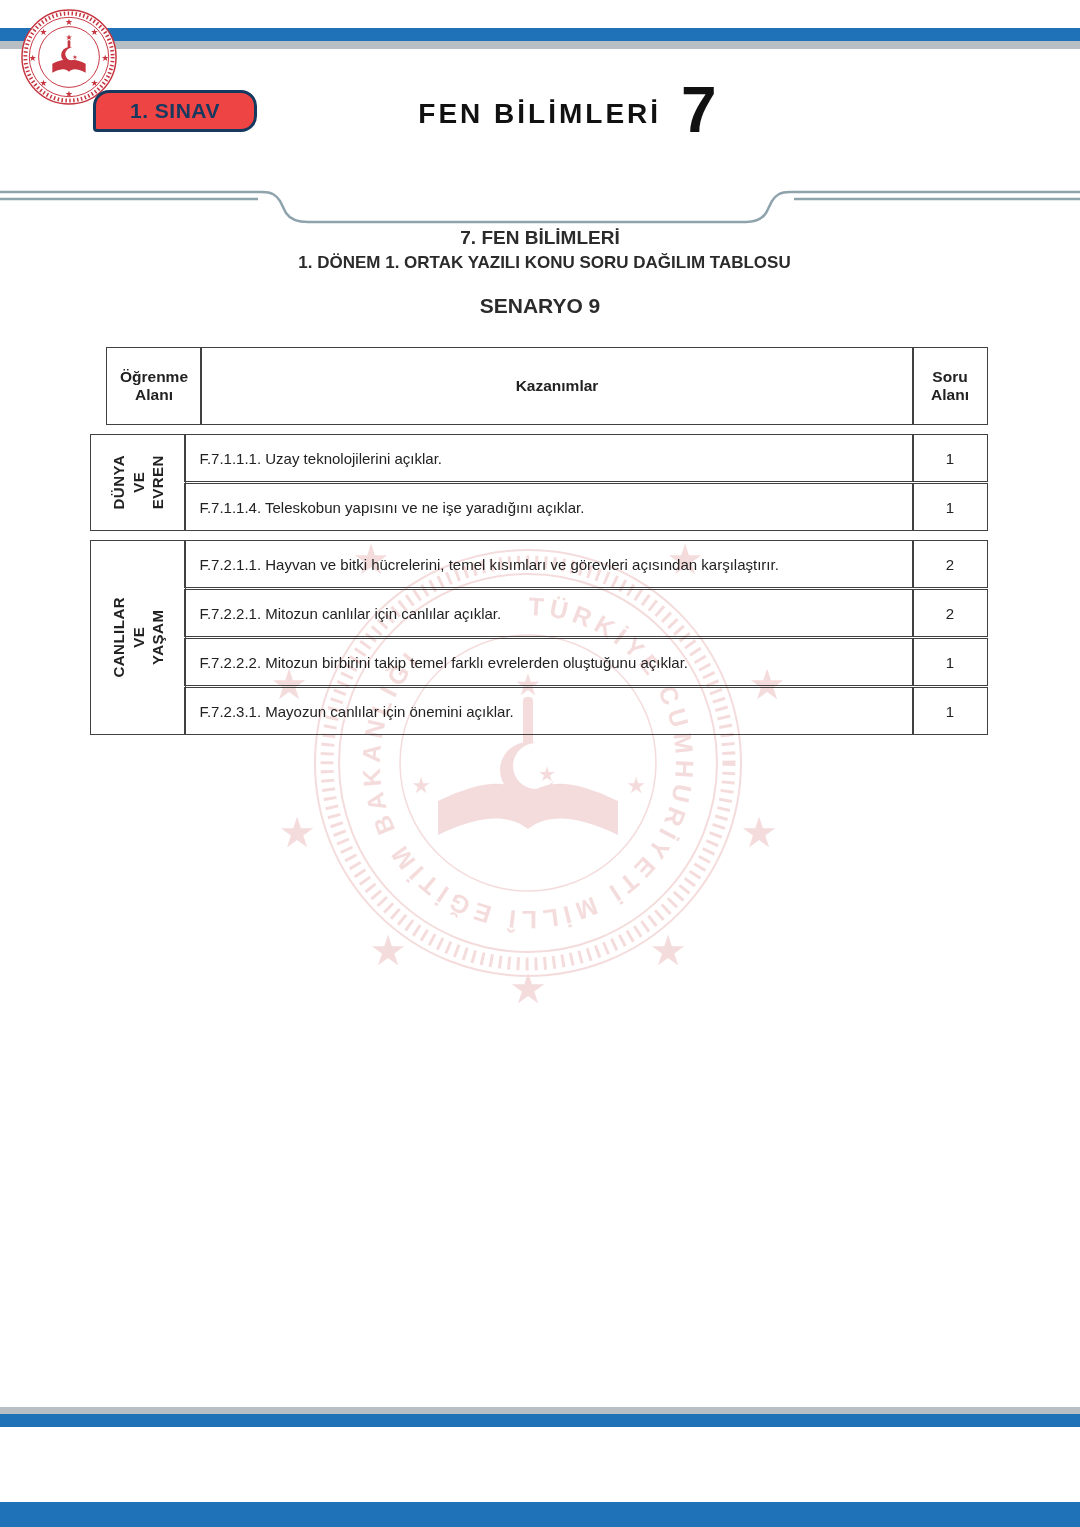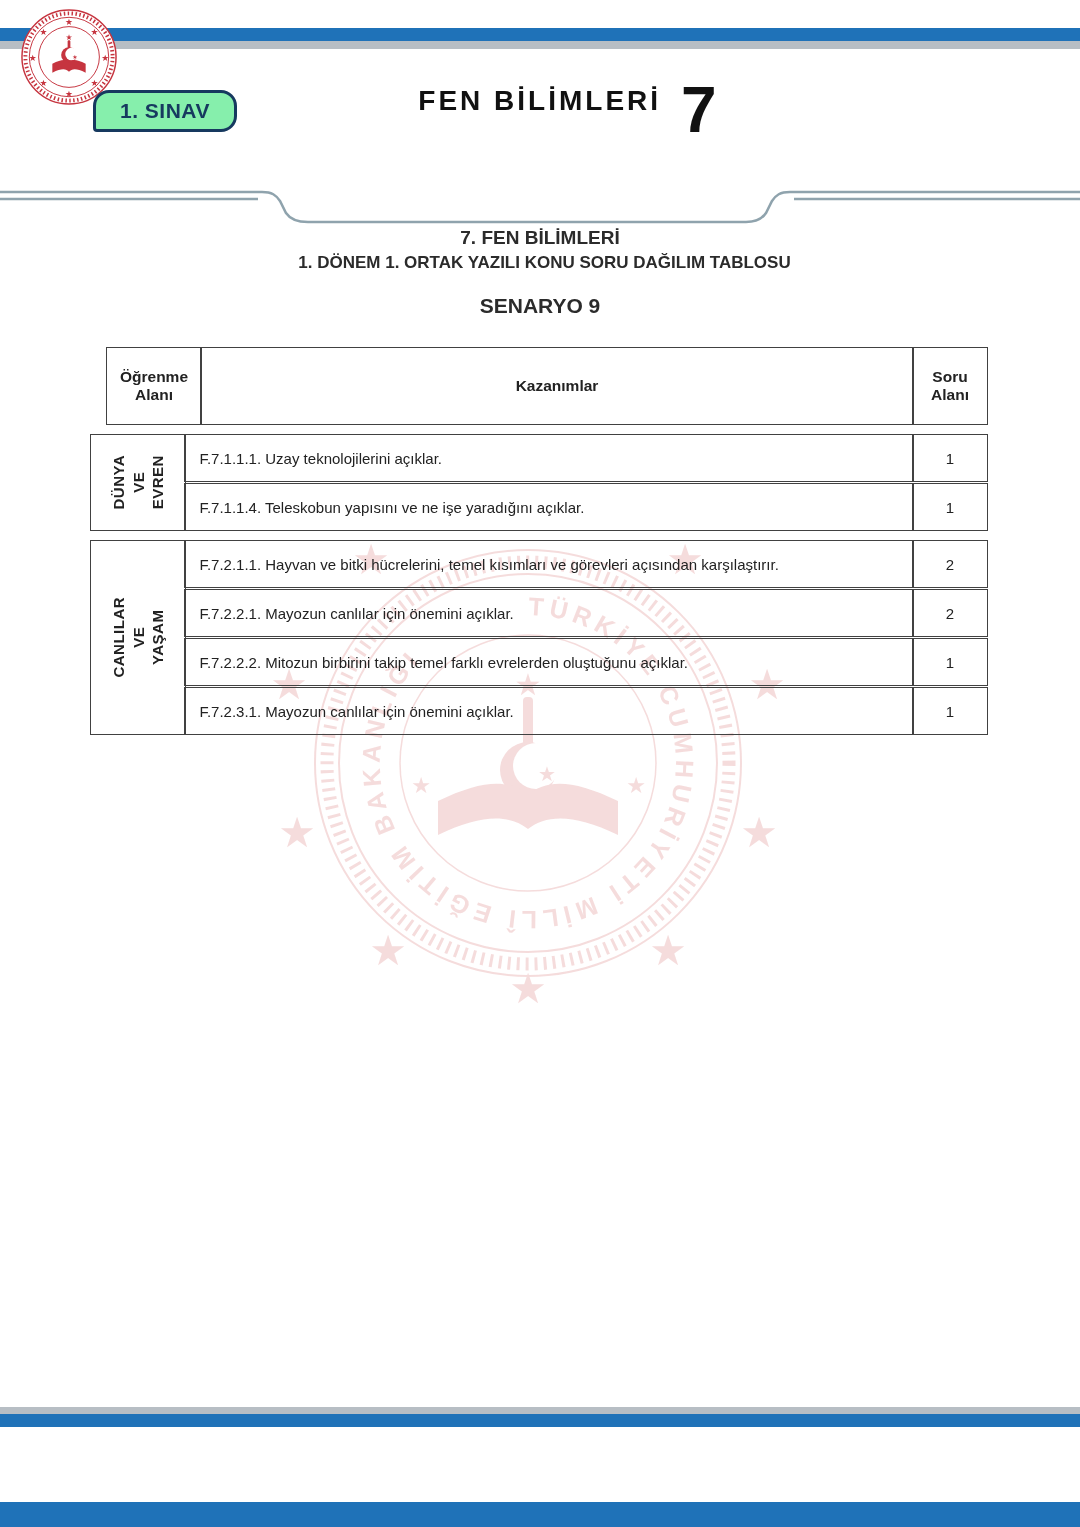--- a/index.html
+++ b/index.html
@@ -15,33 +15,33 @@
   .stripe{ position:absolute; left:0; width:100%; }
   .stripe.top-blue{ top:28px; height:13px; background:var(--blue); }
   .stripe.top-gray{ top:41px; height:8px; background:var(--gray); }
   .stripe.bot-gray{ top:1407px; height:7px; background:var(--gray); }
   .stripe.bot-blue{ top:1414px; height:13px; background:var(--blue); }
   .footer-band{ position:absolute; left:0; top:1502px; width:100%; height:25px; background:var(--blue); }
 
   .logo{ position:absolute; top:8px; left:20px; width:98px; height:98px; }
 
   .badge{
-    position:absolute; top:90px; left:93px; width:144px; height:42px;
+    position:absolute; top:90px; left:93px; width:164px; height:42px;
     border:3px solid var(--navy); border-radius:16px 16px 16px 4px;
     display:flex; align-items:center; justify-content:center;
     font-size:21px; font-weight:bold; color:var(--navy); letter-spacing:.5px;
-    background:#86efac;
+    background:#ef4444;
   }
 
   .title-row{
     position:absolute; top:78px; left:0; width:100%;
     display:flex; justify-content:center; align-items:flex-start; gap:20px;
     padding-left:55px;
   }
-  .title-row .title{ font-size:28px; font-weight:bold; letter-spacing:3px; margin-top:7px; color:#111; }
+  .title-row .title{ font-size:28px; font-weight:bold; letter-spacing:3px; margin-top:20px; color:#111; }
   .title-row .grade{ font-size:64px; font-weight:bold; line-height:1; color:#111; }
 
   .divider{ position:absolute; top:182px; left:0; width:1080px; height:46px; }
   .divider path{ stroke:#8fa3ad; stroke-width:2.5; fill:none; }
 
   .h-line{ position:absolute; left:0; width:100%; text-align:center; font-weight:bold; color:#2b2b2b; }
   .h1{ top:227px; font-size:19px; }
   .h2{ top:253px; font-size:17px;padding-left:9px; }
   .h3{ top:294px; font-size:21px; }
 
@@ -190,21 +190,21 @@
       <div class="group-label pre">CANLILAR
 VE
 YAŞAM</div>
     </div>
     <div class="rows">
       <div class="row">
         <div class="cell kz">F.7.2.1.1. Hayvan ve bitki hücrelerini, temel kısımları ve görevleri açısından karşılaştırır.</div>
         <div class="cell ss">2</div>
       </div>
       <div class="row">
-        <div class="cell kz">F.7.2.2.1. Mayozun canlılar için önemini açıklar.</div>
+        <div class="cell kz">F.7.2.2.1. Mitozun canlılar için canlılar açıklar.</div>
         <div class="cell ss">2</div>
       </div>
       <div class="row">
         <div class="cell kz">F.7.2.2.2. Mitozun birbirini takip temel farklı evrelerden oluştuğunu açıklar.</div>
         <div class="cell ss">1</div>
       </div>
       <div class="row">
         <div class="cell kz">F.7.2.3.1. Mayozun canlılar için önemini açıklar.</div>
         <div class="cell ss">1</div>
       </div>

